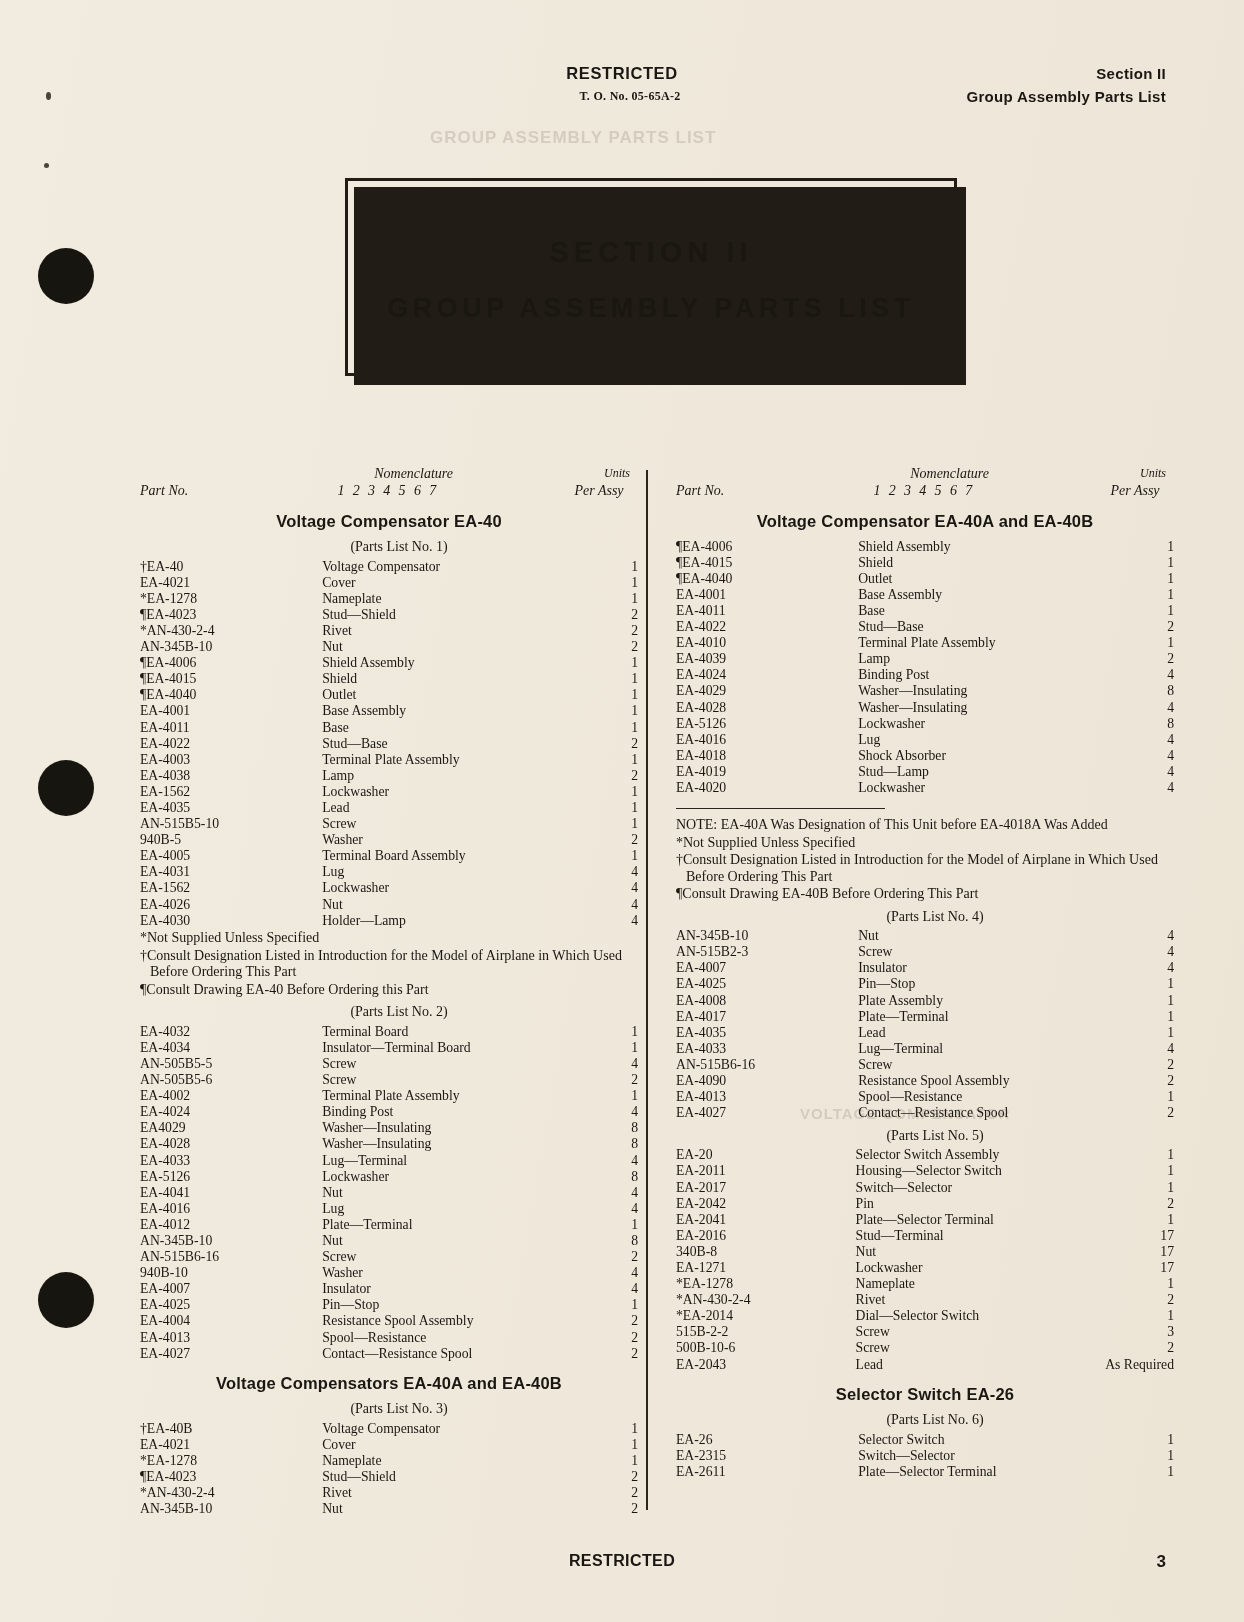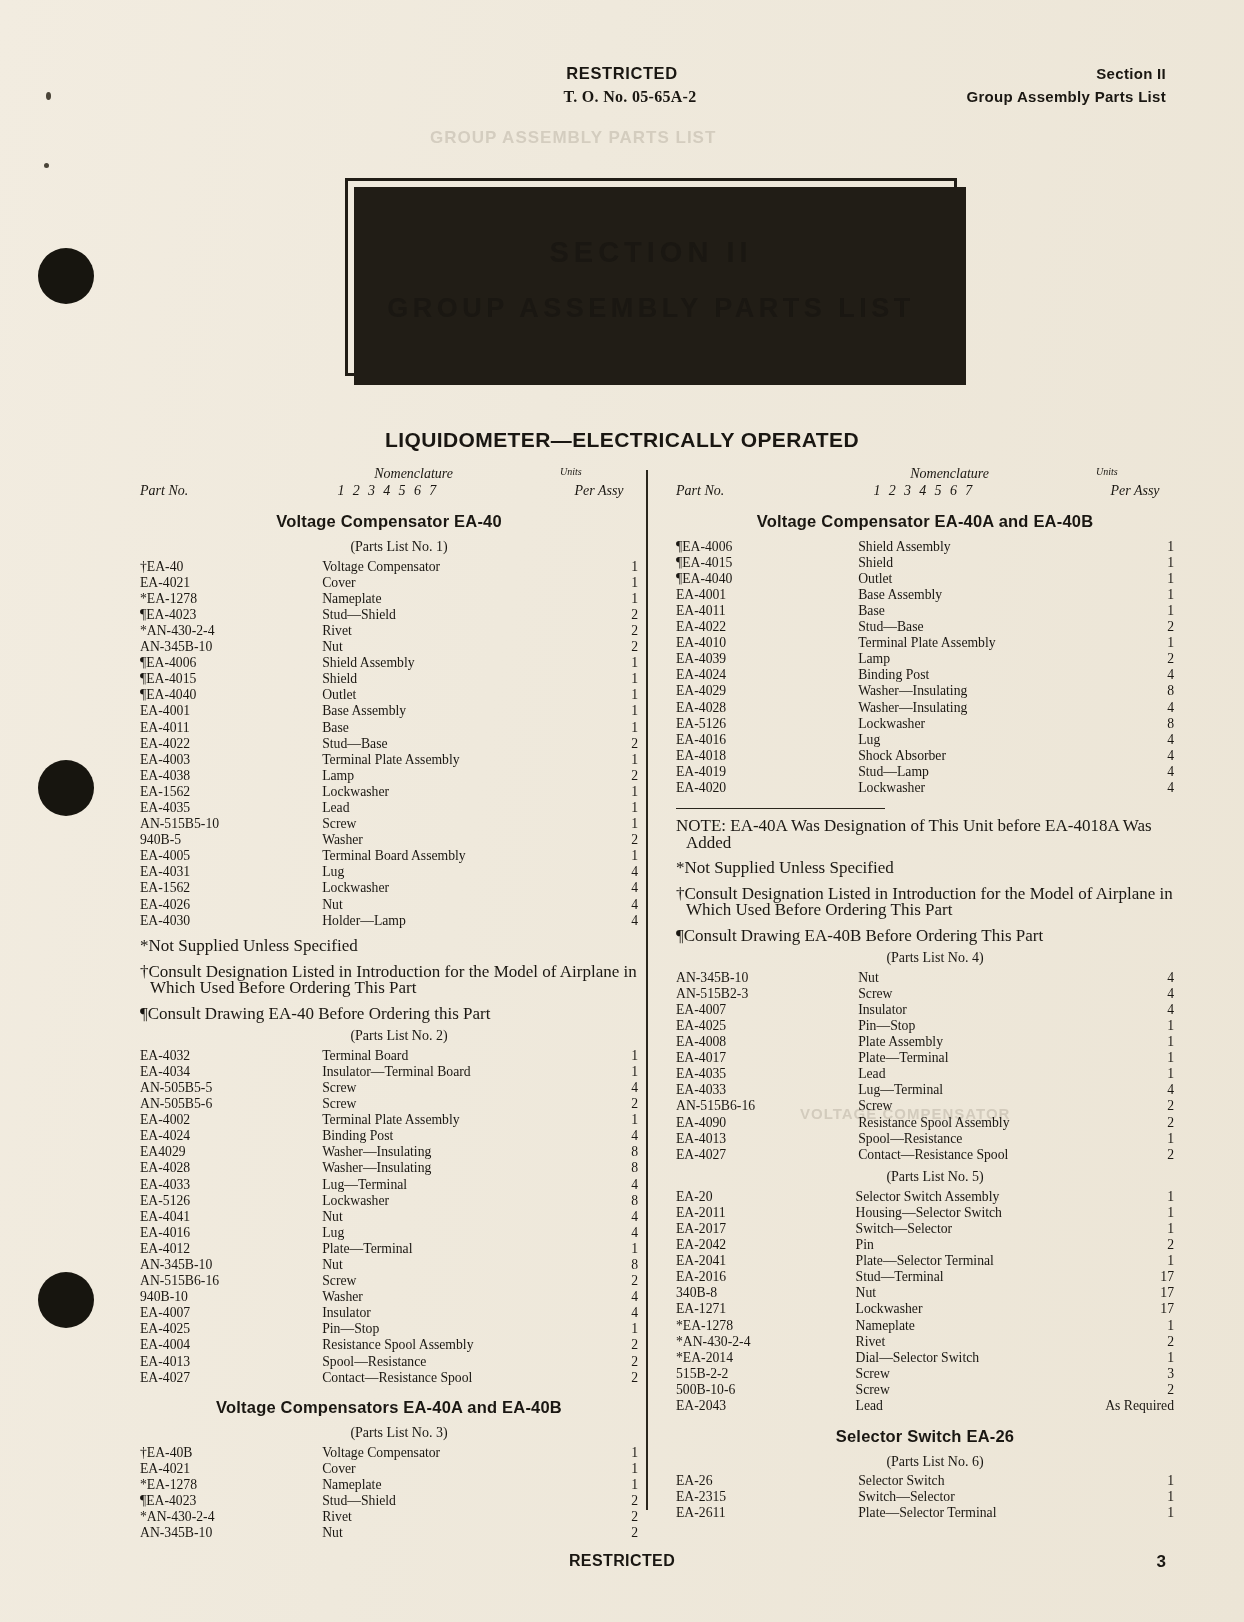--- a/index.html
+++ b/index.html
@@ -55,21 +55,21 @@
     font-family: "Liberation Sans", sans-serif;
     font-weight: bold;
     font-size: 16.5px;
     letter-spacing: 0.6px;
     line-height: 23px;
   }
   .hdr-center .l2 {
     font-family: "Liberation Serif", serif;
     font-weight: bold;
     letter-spacing: 0.3px;
-    font-size: 16px;
+    font-size: 12px;
     padding-left: 16px;
   }
   .hdr-right {
     position: absolute;
     right: 78px;
     top: 0;
     text-align: right;
     font-family: "Liberation Sans", sans-serif;
     font-weight: bold;
     font-size: 15px;
@@ -177,25 +177,25 @@
     left: 183px;
     top: 17px;
     font-style: italic;
     font-size: 14px;
     letter-spacing: 2.4px;
     width: 130px;
     text-align: center;
   }
   .colhead .ch-units {
     position: absolute;
-    right: 0;
+    right: 8px;
     top: 0;
     font-style: italic;
-    font-size: 10px;
-    text-align: left;
+    font-size: 12px;
+    text-align: right;
     width: 78px;
   }
   .colhead .ch-units2 {
     position: absolute;
     right: 0;
     top: 17px;
     font-style: italic;
     font-size: 14px;
     text-align: center;
     width: 78px;
@@ -231,23 +231,23 @@
   td.pn { width: 180px; }
   td.nom { width: 250px; }
   td.qty { text-align: right; width: 62px; padding-right: 8px; }
 
   .ind0 { padding-left: 8px; }
   .ind1 { padding-left: 26px; }
   .ind2 { padding-left: 44px; }
   .ind3 { padding-left: 62px; }
 
   .note {
-    font-size: 17px;
+    font-size: 14px;
     line-height: 16.5px;
-    margin-top: 9px;
+    margin-top: 1px;
     text-indent: -10px;
     padding-left: 10px;
   }
   .rule {
     height: 1.6px;
     background: #2a261d;
     width: 96%;
     margin: 11px 0 8px 0;
   }
   .rule.short { width: 42%; }
@@ -308,21 +308,20 @@
 
   <div class="title-box">
     <div class="shadow"></div>
     <div class="inner"></div>
     <div class="txt">
       <div class="t1">SECTION II</div>
       <div class="t2">GROUP ASSEMBLY PARTS LIST</div>
     </div>
   </div>
 
-  <div class="main-title">LIQUIDOMETER—ELECTRICALLY OPERATED</div>
 
   <div class="divider"></div>
 
   <div class="col left">
     <div class="colhead">
       <div class="ch-part">Part No.</div>
       <div class="ch-nom">Nomenclature</div>
       <div class="ch-nums">1 2 3 4 5 6 7</div>
       <div class="ch-units">Units</div>
       <div class="ch-units2">Per Assy</div>

